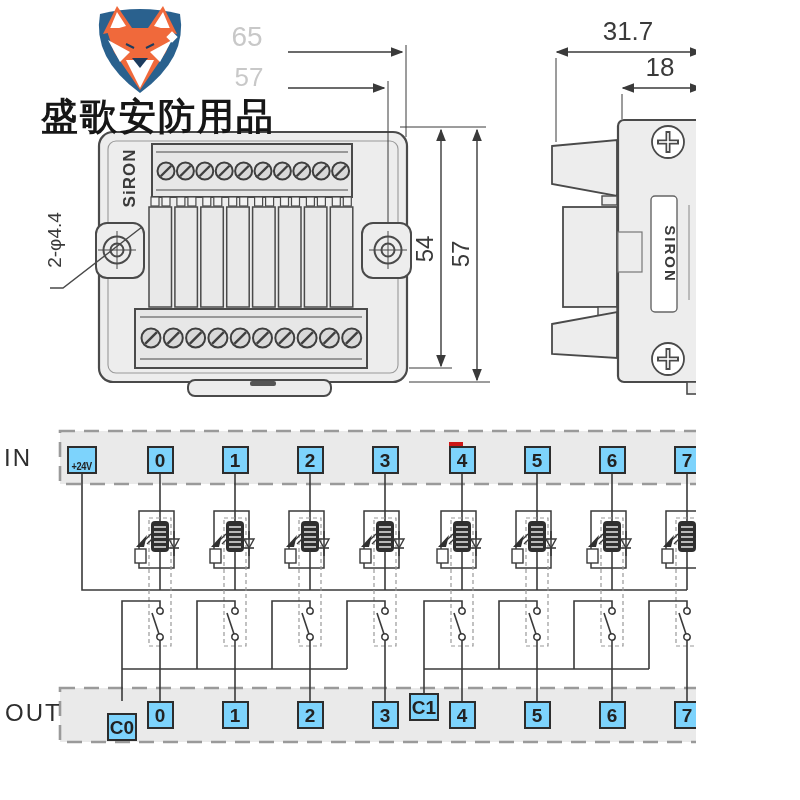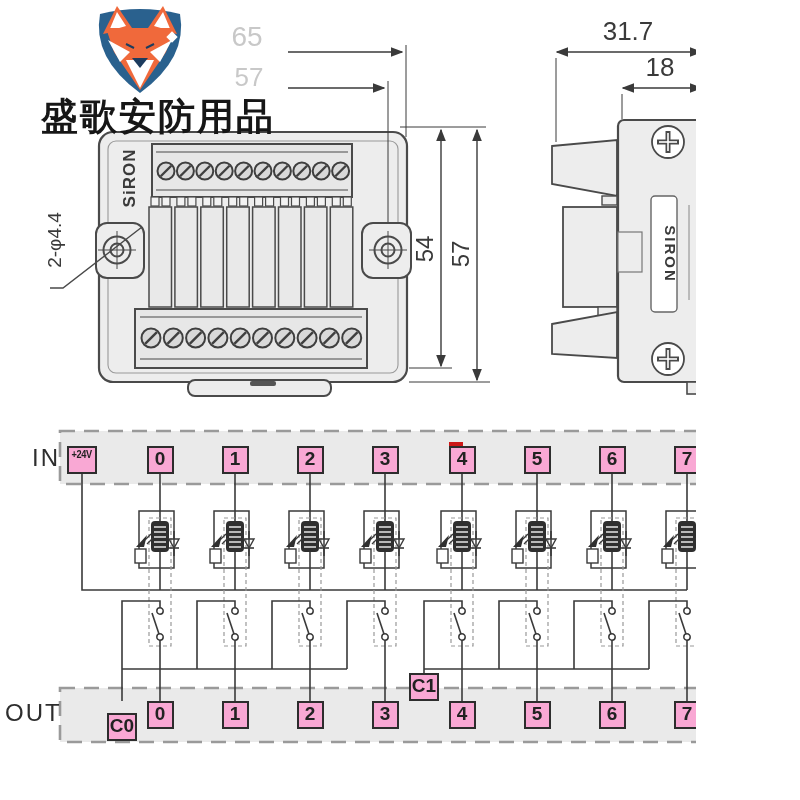--- a/index.html
+++ b/index.html
@@ -2,24 +2,24 @@
 <html style="--mark-red: #cc1717;"><head>
 <meta charset="utf-8">
 <style>
   html,body{margin:0;padding:0;background:#fff;}
   #stage{position:relative;width:696px;height:800px;background:#fff;overflow:hidden;
          font-family:"Liberation Sans",sans-serif;}
   svg{position:absolute;left:0;top:0;}
   .brand-text{position:absolute;left:12px;top:92px;width:280px;font-size:37px;font-weight:700;
               letter-spacing:2px;color:#161616;font-family:"DejaVu Sans","Liberation Sans",sans-serif;margin-left:29px;}
   .band-label{position:absolute;font-size:24px;font-weight:500;letter-spacing:2px;color:#2e2e2e;}
-  #in-label{left:32px;top:444px;}
+  #in-label{left:4px;top:444px;}
   #out-label{left:5px;top:699px;}
-  .tbox{position:absolute;box-sizing:border-box;background:#f9a8d4;border:2.4px solid #2d2d2d;
-        display:flex;align-items:flex-start;justify-content:center;font-size:19px;font-weight:600;
+  .tbox{position:absolute;box-sizing:border-box;background:#7dd3fc;border:2.4px solid #2d2d2d;
+        display:flex;align-items:flex-end;justify-content:center;font-size:19px;font-weight:600;
         color:#222;font-family:"Liberation Sans",sans-serif;}
   .tbox .sm{font-size:11.5px;letter-spacing:-0.5px;transform:scaleX(0.8);font-weight:700;}
   .tick{position:absolute;background:var(--mark-red,#cc1717);width:14px;height:4px;z-index:6;}
   text{font-family:"Liberation Sans",sans-serif;}
   .dimtxt{fill:#3a3a3a;}
   .dimtxt-light{fill:#c8c8c8;}
 </style>
 </head>
 <body>
 
@@ -280,18 +280,18 @@
     <div class="tbox" style="left: 448.5px; top: 446px; width: 27px; height: 28px; z-index: 5;">4</div>
     <div class="tick" style="left: 449px; top: 442px;"></div>
     <div class="tbox" style="left: 523.5px; top: 446px; width: 27px; height: 28px; z-index: 5;">5</div>
     <div class="tbox" style="left: 598.5px; top: 446px; width: 27px; height: 28px; z-index: 5;">6</div>
     <div class="tbox" style="left: 673.5px; top: 446px; width: 27px; height: 28px; z-index: 5;">7</div>
     <div class="tbox" style="left: 107px; top: 713px; width: 30px; height: 28px; z-index: 5;">C0</div>
     <div class="tbox" style="left: 146.5px; top: 701px; width: 27px; height: 28px; z-index: 5;">0</div>
     <div class="tbox" style="left: 221.5px; top: 701px; width: 27px; height: 28px; z-index: 5;">1</div>
     <div class="tbox" style="left: 296.5px; top: 701px; width: 27px; height: 28px; z-index: 5;">2</div>
     <div class="tbox" style="left: 371.5px; top: 701px; width: 27px; height: 28px; z-index: 5;">3</div>
-    <div class="tbox" style="left: 409px; top: 673px; width: 30px; height: 28px; z-index: 5;">C1</div>
+    <div class="tbox" style="left: 409px; top: 693px; width: 30px; height: 28px; z-index: 5;">C1</div>
     <div class="tbox" style="left: 448.5px; top: 701px; width: 27px; height: 28px; z-index: 5;">4</div>
     <div class="tbox" style="left: 523.5px; top: 701px; width: 27px; height: 28px; z-index: 5;">5</div>
     <div class="tbox" style="left: 598.5px; top: 701px; width: 27px; height: 28px; z-index: 5;">6</div>
     <div class="tbox" style="left: 673.5px; top: 701px; width: 27px; height: 28px; z-index: 5;">7</div>
   </div>
 
 </body></html>

